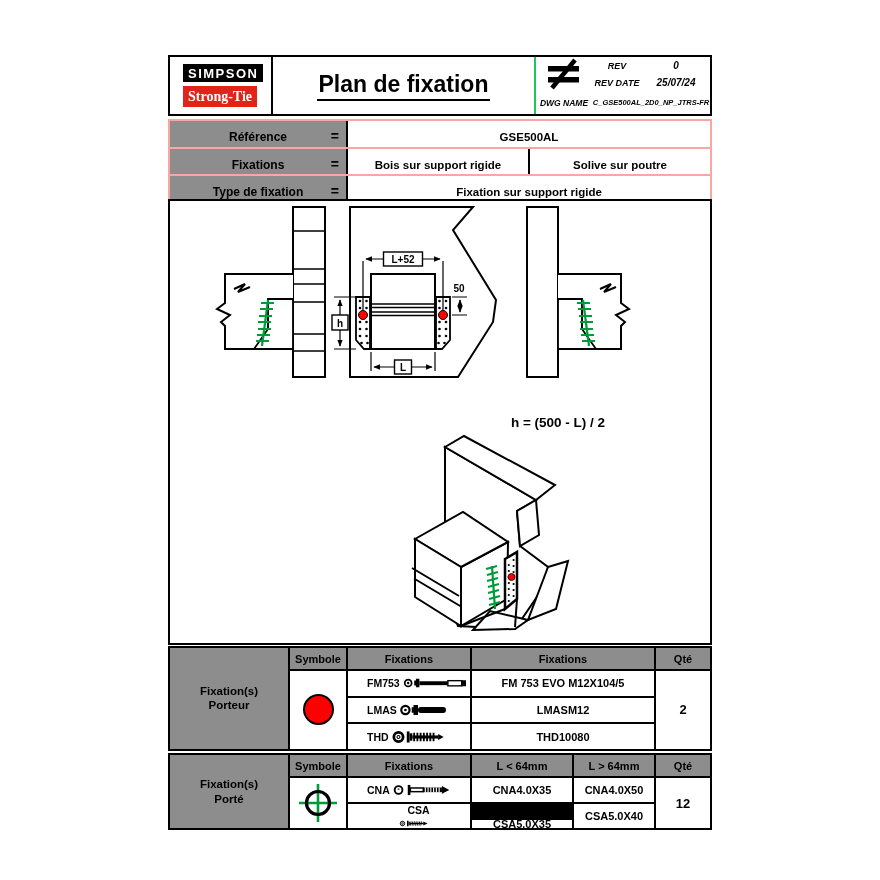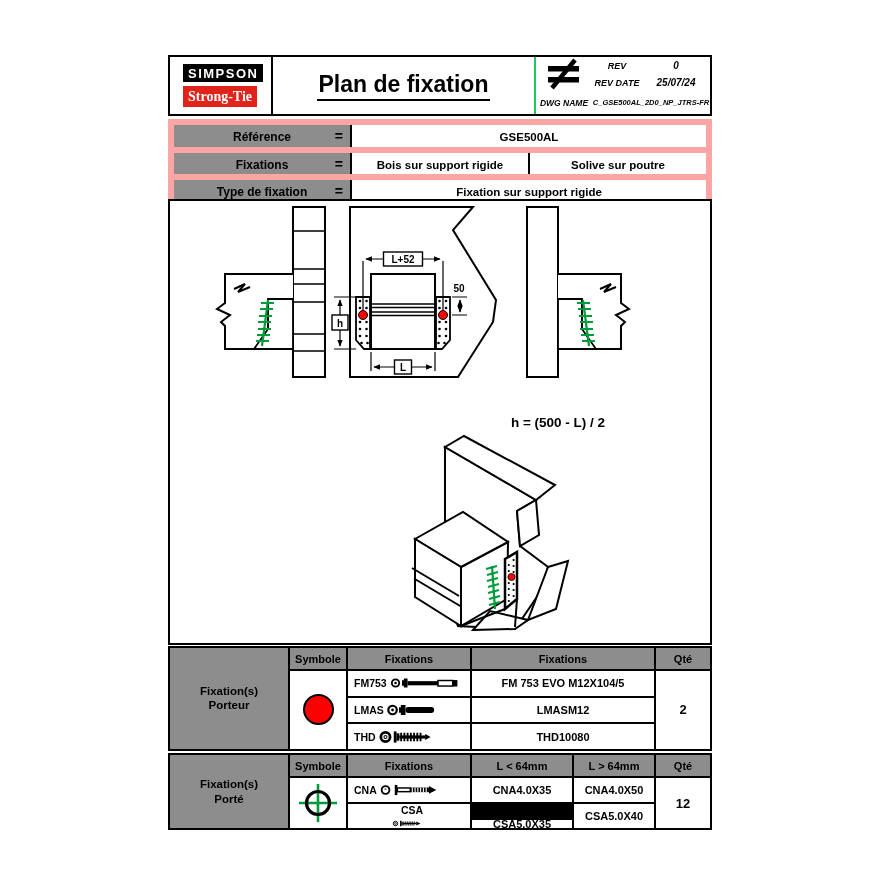--- a/index.html
+++ b/index.html
@@ -21,21 +21,21 @@
   .rev-block{width:174px;border-left:2px solid #22c55e;background:#000;display:grid;
     grid-template-columns:56px 50px 1fr;grid-template-rows:17px 17px 1fr;gap:0;font-style:italic;}
   .rev-block>div{background:#fff;display:flex;align-items:center;justify-content:center;overflow:hidden;}
   .proj-cell{grid-row:1/3;grid-column:1;}
   .rev-lab{font-size:9px;}
   .rev-val{font-size:10px;}
   .dwg-lab{grid-row:3;grid-column:1;font-size:8.5px;}
   .dwg-val{grid-row:3;grid-column:2/4;font-size:7.5px;letter-spacing:0;}
 
   
-  .inforow{height:35px;border:6px solid #fca5a5;display:flex;}
+  .inforow{height:35px;border:2px solid #fca5a5;display:flex;}
   .inf-label{width:176px;background:#8D8D8D;border-right:2.5px solid #000;position:relative;display:flex;align-items:center;justify-content:center;font-size:12px;}
   .inf-eq{position:absolute;right:7px;top:50%;transform:translateY(-54%);font-size:14px;}
   .inf-val{flex:1;display:flex;align-items:center;justify-content:center;font-size:11.5px;}
   .inf-val.split{border-left:2.5px solid #000;}
   #row-ref{top:64px;} #row-fix{top:92px;} #row-type{top:119px;}
 
   
   .drawbox{top:144px;height:446px;border:2px solid #000;}
   .drawbox svg{display:block;}
   .ln{stroke:#000;fill:none;stroke-width:2;stroke-linejoin:miter;}
@@ -45,21 +45,21 @@
   .dim{stroke:#000;fill:none;stroke-width:1.2;}
   .grn{stroke:#009B3A;fill:none;stroke-width:2.2;}
   .grn2{stroke:#009B3A;fill:none;stroke-width:2;}
   text{font-family:"Liberation Sans",sans-serif;font-weight:bold;fill:#000;}
 
   
   .tbl{display:grid;background:#000;border:2px solid #000;gap:2px;}
   .tbl>div{background:#fff;display:flex;align-items:center;justify-content:center;overflow:hidden;}
   .hc{background:#8D8D8D !important;font-size:11px;}
   .biglab{background:#8D8D8D !important;flex-direction:column;font-size:11.5px;line-height:1.3;}
-  .namec{justify-content:flex-start !important;padding-left:6px;gap:3px;font-size:10.5px;}
+  .namec{justify-content:flex-start !important;padding-left:19px;gap:3px;font-size:10.5px;}
   .refc{font-size:11px;}
   .qtyc{font-size:13px;}
   #tbl-porteur{top:591px;height:105px;grid-template-columns:118px 56px 122px 182px 1fr;grid-template-rows:21px 1fr 1fr 1fr;}
   #tbl-porte{top:698px;height:77px;grid-template-columns:118px 56px 122px 100px 80px 1fr;grid-template-rows:21px 1fr 1fr;}
   .span-rows-4{grid-row:1/5;} .span-rows-3d{grid-row:2/5;} .span-rows-2{grid-row:1/4;} .span-rows-2d{grid-row:2/4;}
   .red-dot-symbol{width:27px;height:27px;border-radius:50%;background:#FF0000;border:2.5px solid #000;}
 </style>
 </head>
 <body>
 

